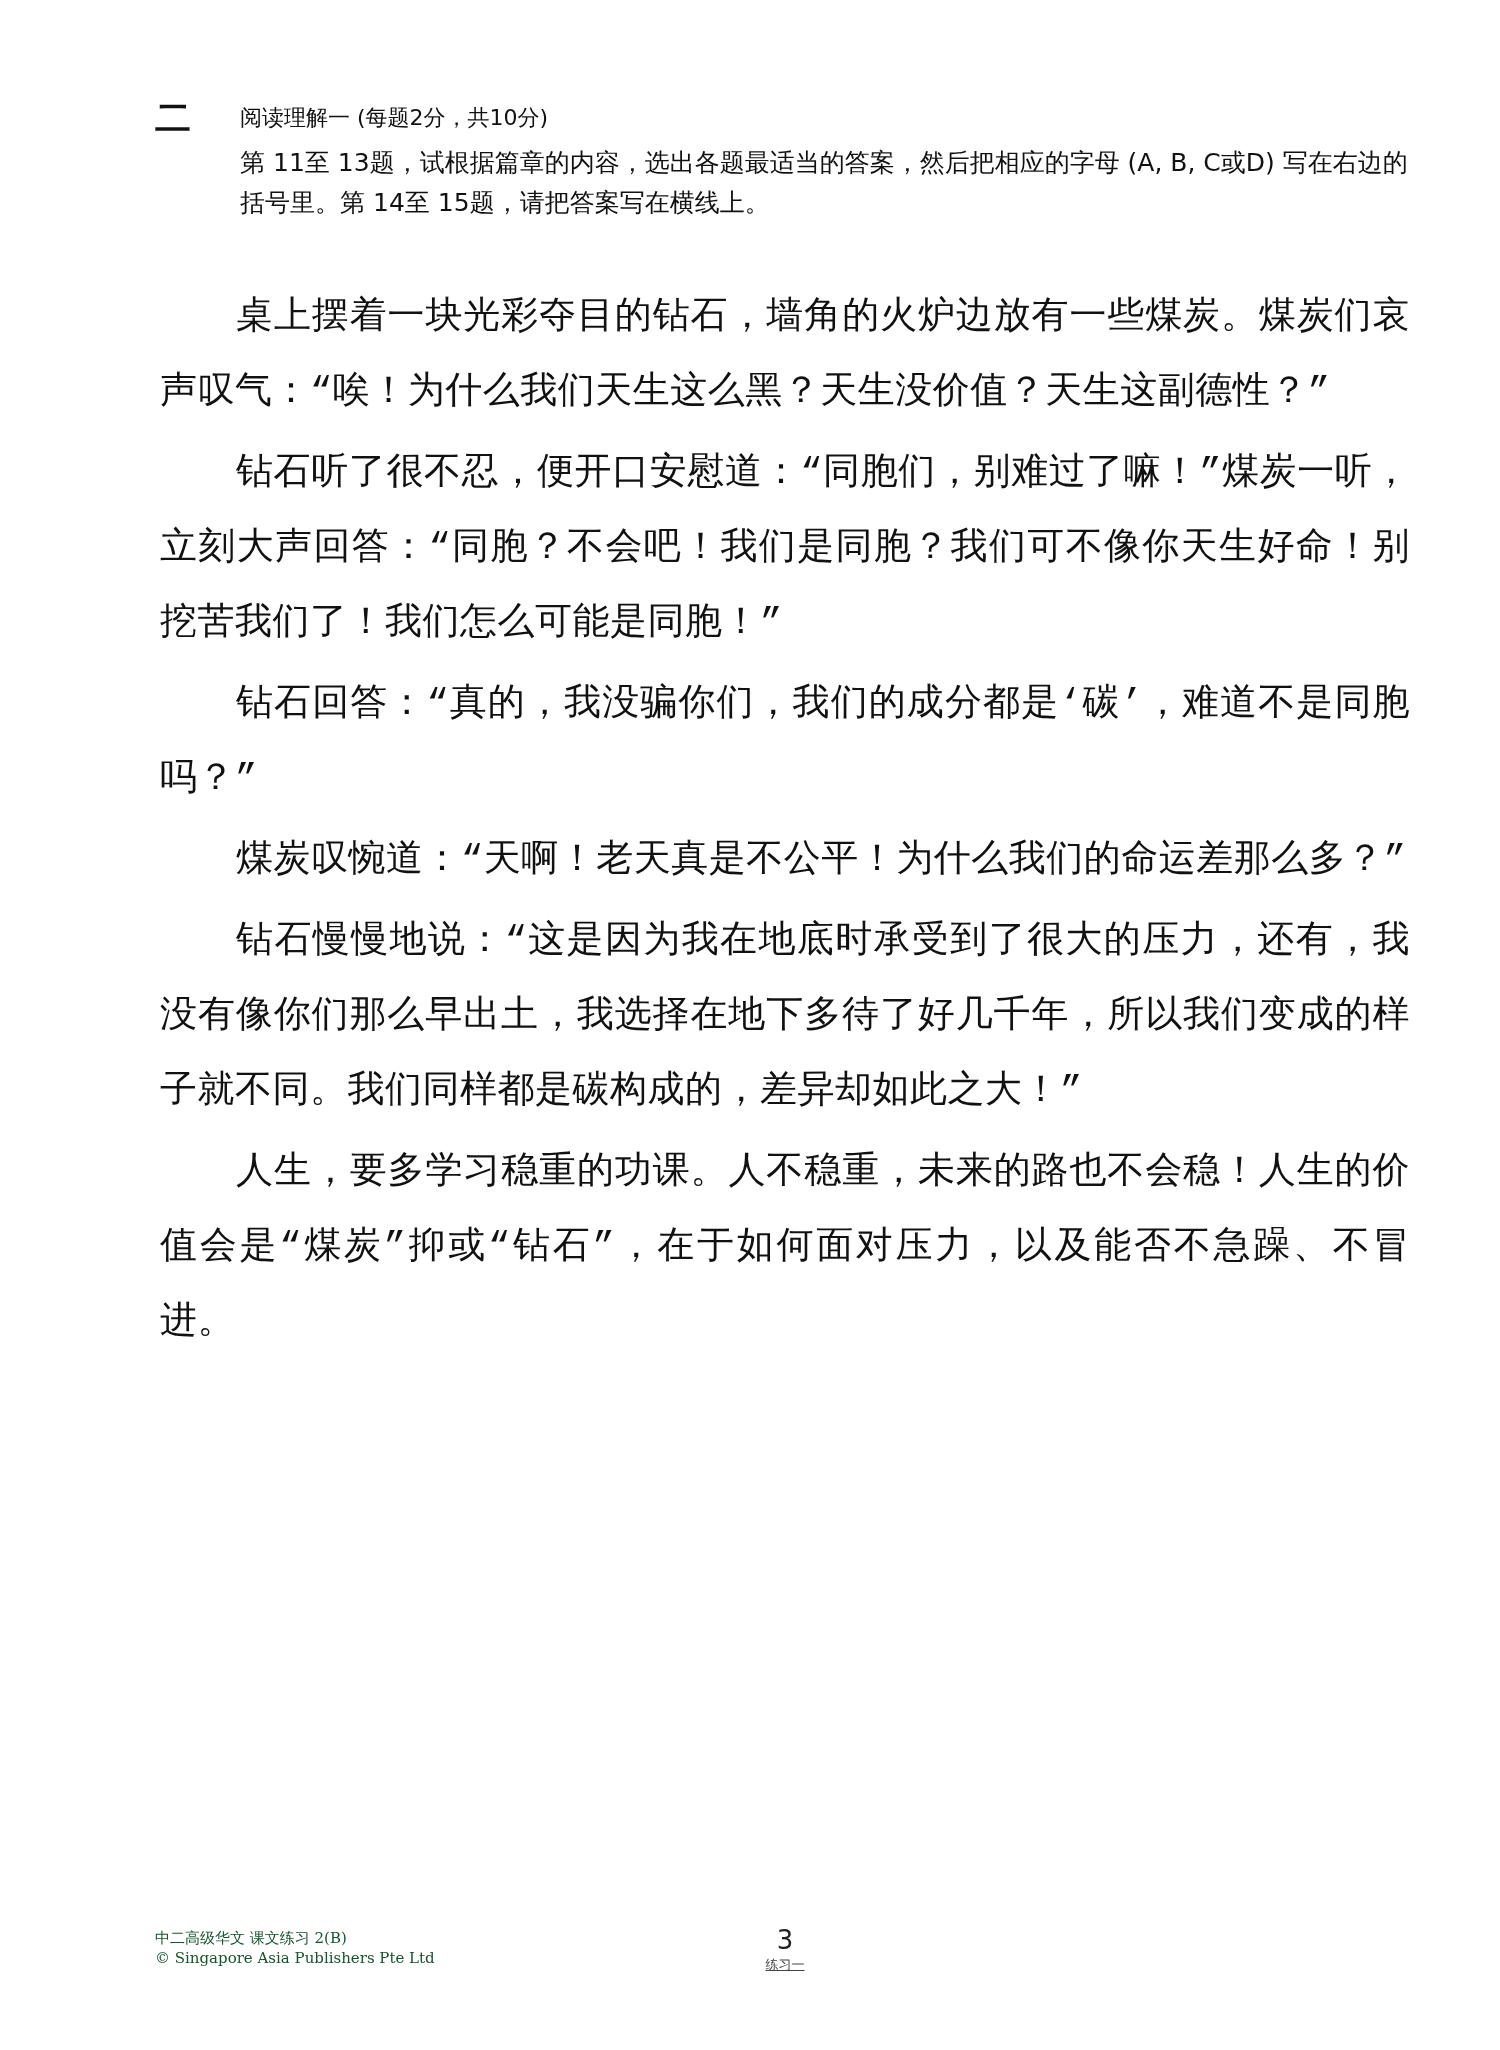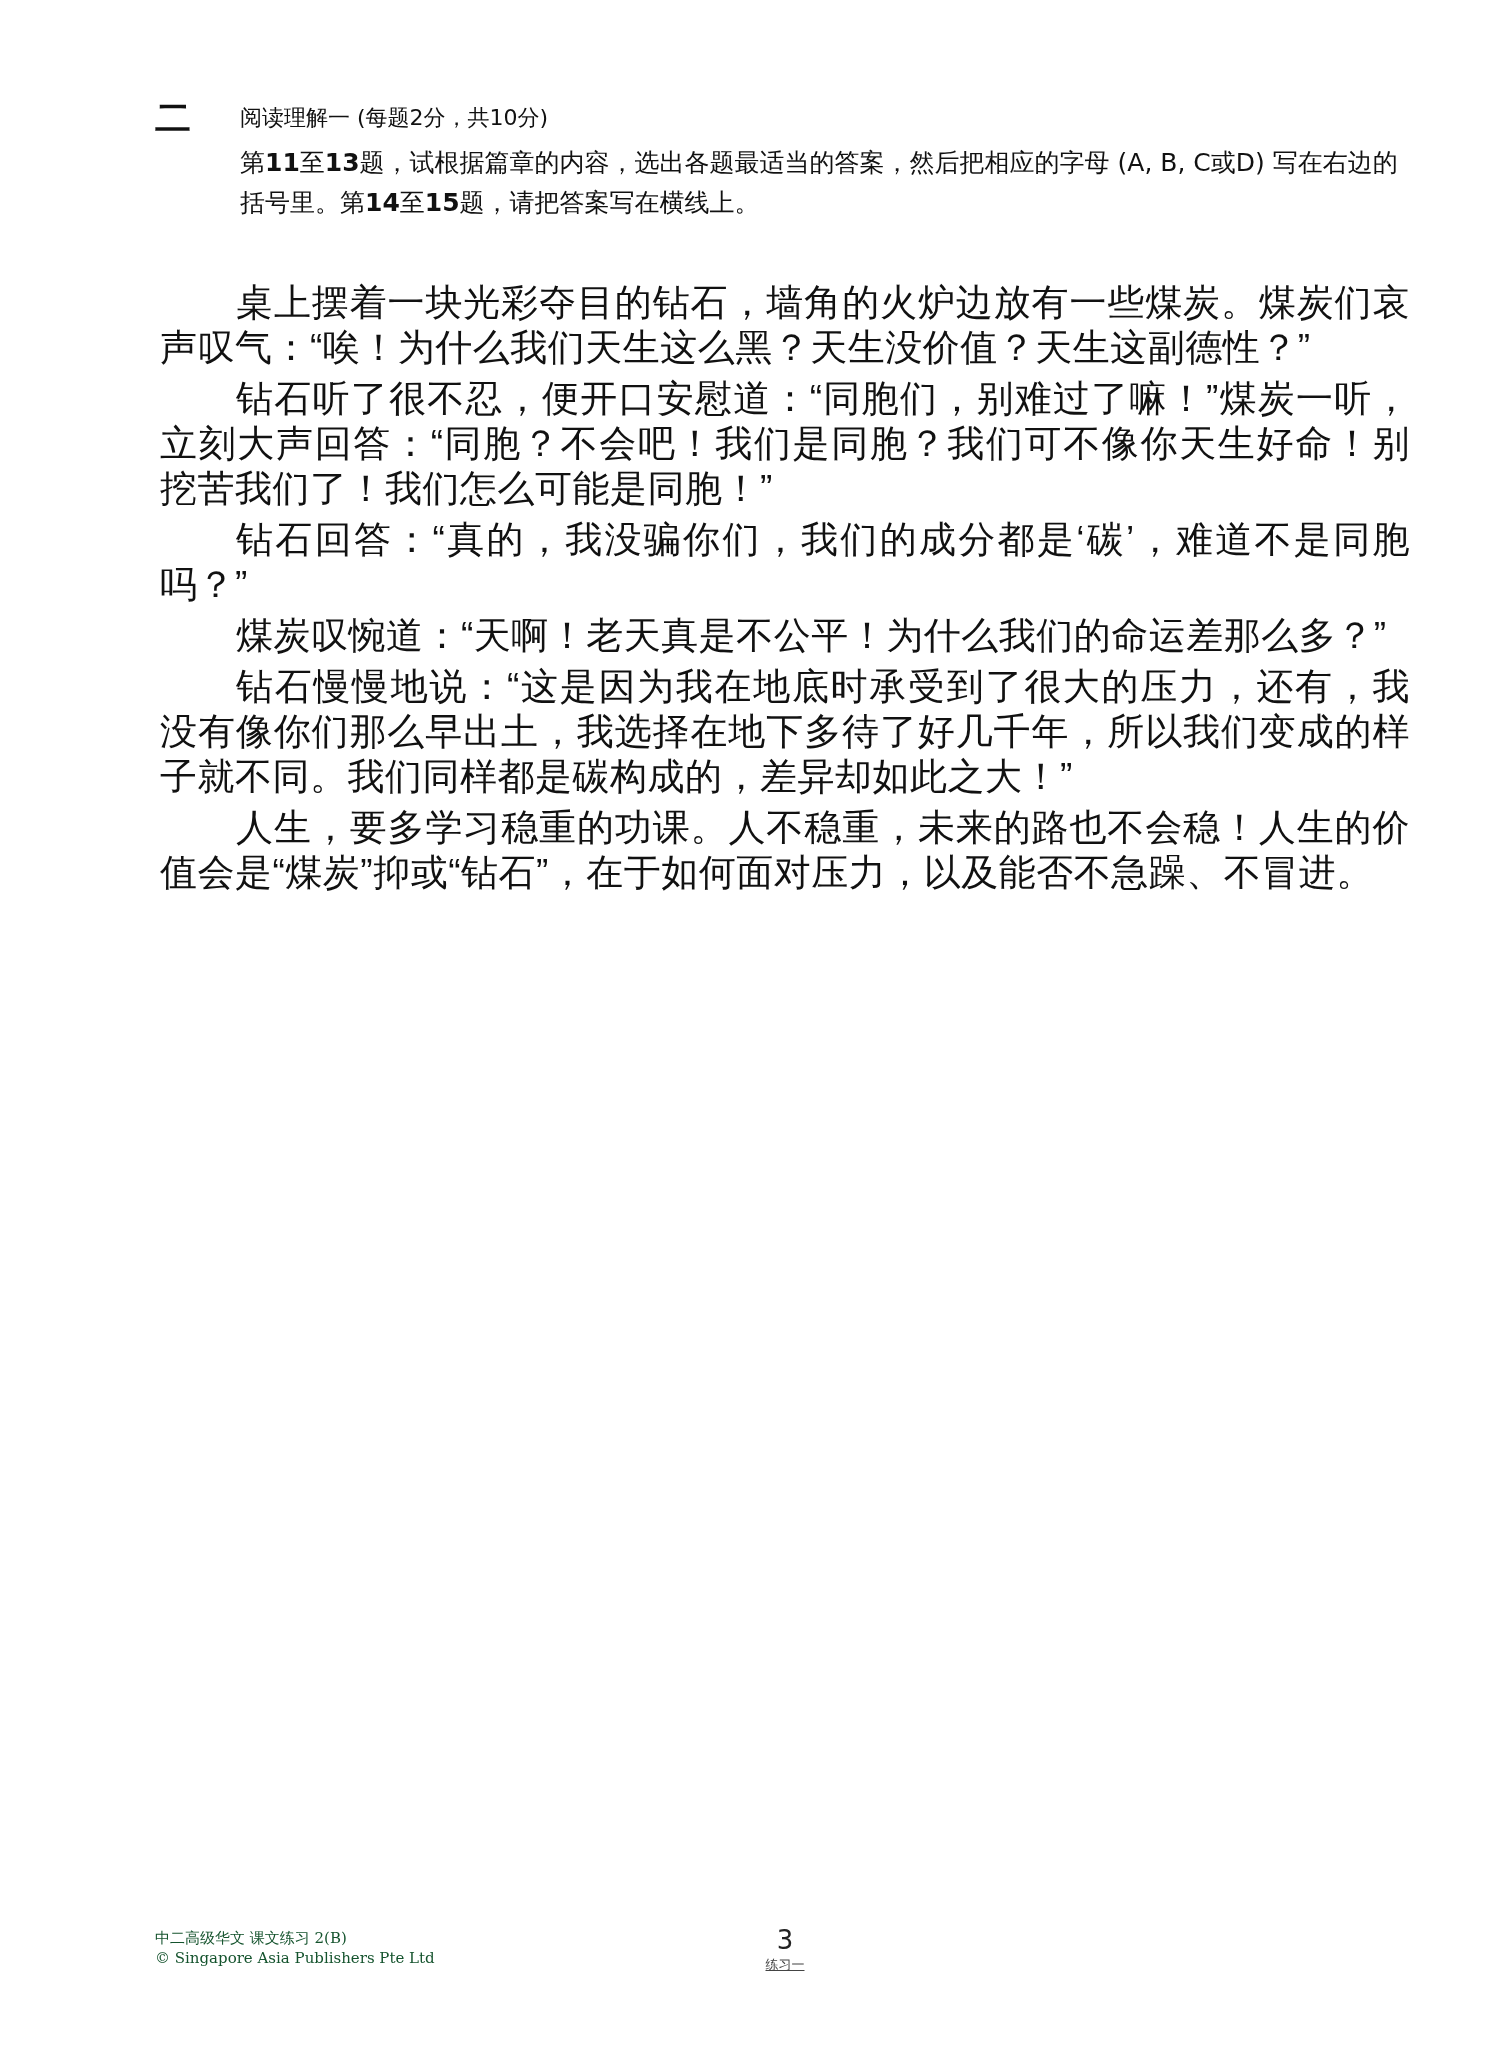--- a/index.html
+++ b/index.html
@@ -38,30 +38,31 @@
       letter-spacing: 0px;
     }
     .instructions {
       margin-left: 85px;
       margin-top: 0px;
       font-size: 25px;
       line-height: 40px;
       width: 1175px;
     }
     .instructions b {
-      font-weight: bold;
+      font-weight: normal;
+      margin-left: 8px;
     }
     .passage {
       position: absolute;
       left: 160px;
       top: 280px;
       width: 1250px;
-      font-family: Liberation Sans, sans-serif;
+      font-family: Liberation Mono, monospace;
       font-size: 37px;
-      line-height: 45px;
+      line-height: 75px;
       text-align: justify;
       letter-spacing: 0.5px;
     }
     .passage p {
       margin: 0 0 6px 0;
       text-indent: 76px;
     }
     .footer-left {
       position: absolute;
       left: 155px;

